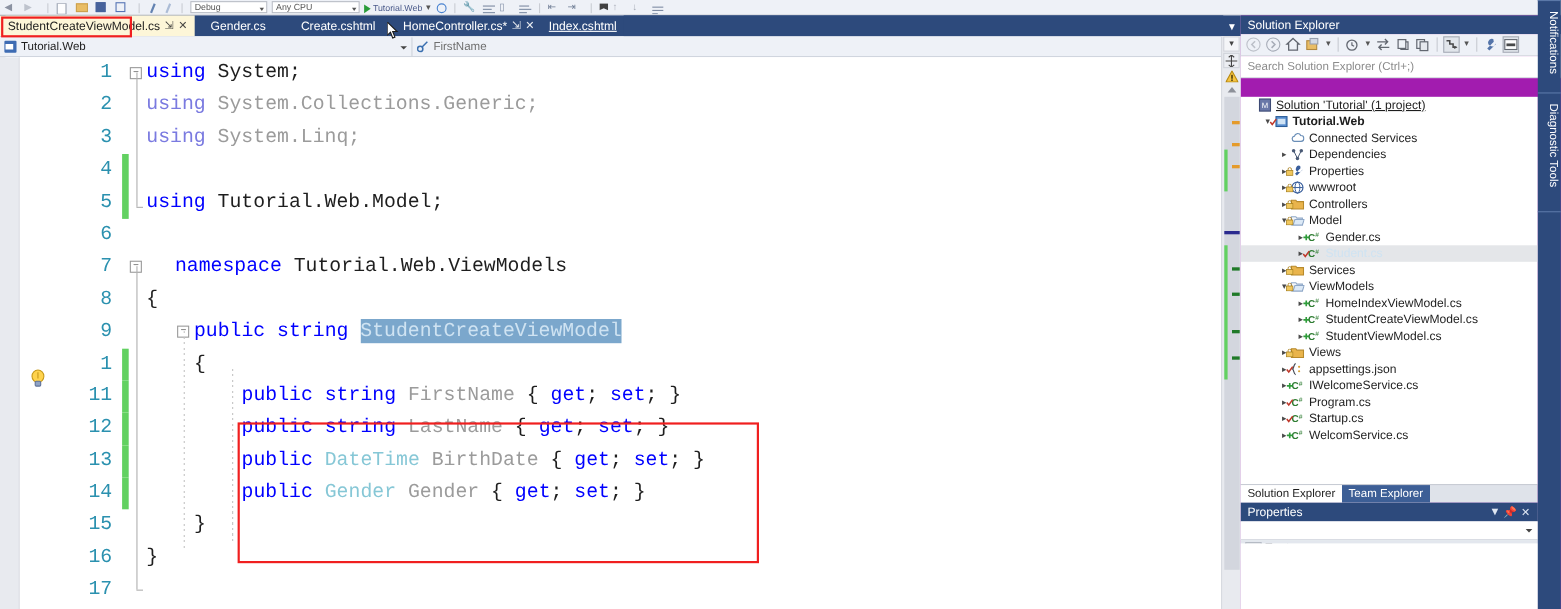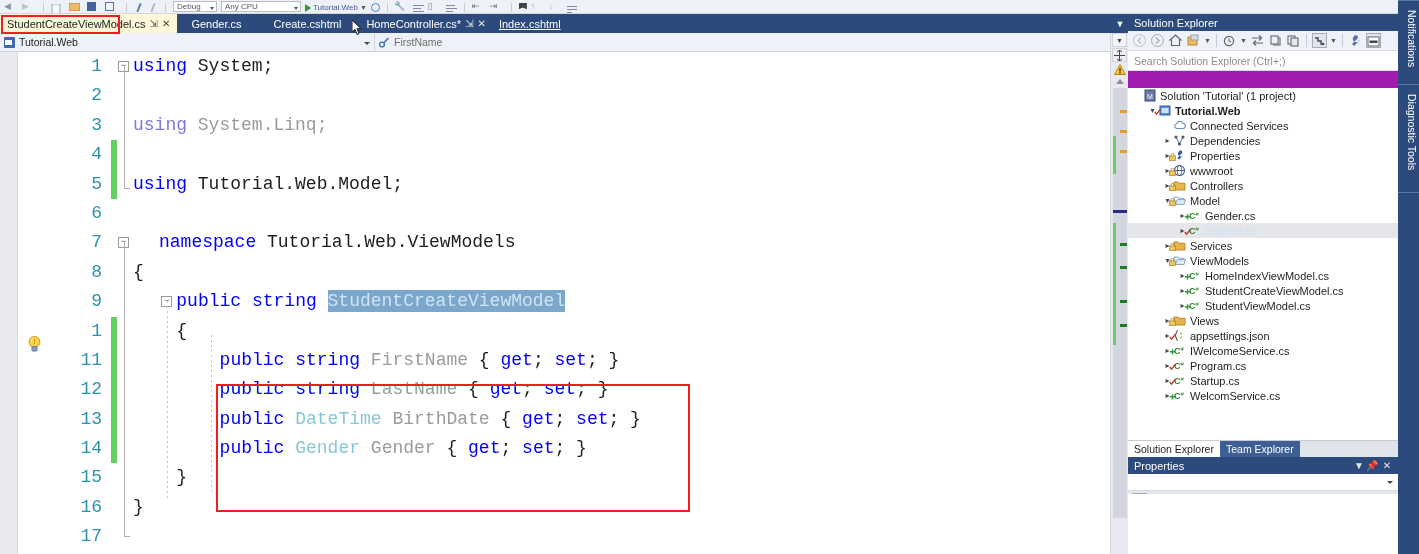--- a/index.html
+++ b/index.html
@@ -289,21 +289,21 @@
     <span class="tb-ico">
         <span class="tb-sq f" style="display:block;margin-top:1px;"></span>
       </span>
     <span class="tb-ico">
         <span class="tb-sq" style="display:block;margin-top:1px;"></span>
       </span>
     <span class="tb-sep"></span>
     <span class="tb-ico tb-slash"></span>
     <span class="tb-ico tb-slash" style="opacity:.4"></span>
     <span class="tb-sep"></span>
-    <span class="tb-combo" style="width:44px">Debug</span>
+    <span class="tb-combo" style="width:70px">Debug</span>
     <span class="tb-combo" style="width:80px">Any CPU</span>
     <span class="tb-run">
       <span class="tri-green"></span>
       <span>Tutorial.Web</span>
       <span style="font-size:7px;color:#555;">▼</span>
     </span>
     <span class="tb-ico tb-circ"></span>
     <span class="tb-sep"></span>
     <span class="tb-ico tb-wrench">🔧</span>
     <span class="tb-ico tb-lines">
@@ -383,21 +383,21 @@
     <div class="ed-bulbcol"></div>
 
     <svg class="bulb" viewBox="0 0 17 18">
       <ellipse cx="8.5" cy="7" rx="5.4" ry="5.6" fill="#ffd34d" stroke="#c79a1a" stroke-width="1"></ellipse>
       <rect x="6" y="11.6" width="5" height="4.4" rx="1" fill="#8fa3c4" stroke="#5e7198"></rect>
       <path d="M8.5 3.5 L8.5 9" stroke="#c79a1a" stroke-width="1" fill="none"></path>
     </svg>
 
     <div class="code-area">
         <div class="line"><span class="lnum">1</span><span class="code" style="left: 75px;"><span class="kw">using</span><span class="idn"> System;</span></span></div>
-        <div class="line"><span class="lnum">2</span></div>
+        <div class="line"><span class="lnum">2</span><span class="code" style="left: 75px;"><span class="kwd">using</span><span class="idd"> System.Collections.Generic;</span></span></div>
         <div class="line"><span class="lnum">3</span><span class="code" style="left: 75px;"><span class="kwd">using</span><span class="idd"> System.Linq;</span></span></div>
         <div class="line"><span class="lnum">4</span><span class="chgbar"></span></div>
         <div class="line"><span class="lnum">5</span><span class="chgbar"></span><span class="code" style="left: 75px;"><span class="kw">using</span><span class="idn"> Tutorial.Web.Model;</span></span></div>
         <div class="line"><span class="lnum">6</span><span class="code" style="left: 75px;"></span></div>
         <div class="line"><span class="lnum">7</span><span class="code" style="left: 83px; margin-left: 18px;"><span class="kw">namespace</span><span class="idn"> Tutorial.Web.ViewModels</span></span></div>
         <div class="line"><span class="lnum">8</span><span class="code" style="left: 75px;"><span class="pun">{</span></span></div>
         <div class="line"><span class="lnum">9</span><span class="code" style="left: 118.3px;"><span class="kw">public</span><span class="pun"> </span><span class="kw">string</span><span class="pun"> </span><span class="sel">StudentCreateViewModel</span></span></div>
         <div class="line"><span class="lnum">1</span><span class="chgbar"></span><span class="code" style="left: 118.3px;"><span class="pun">{</span></span></div>
         <div class="line"><span class="lnum">11</span><span class="chgbar"></span><span class="code" style="left: 161.6px;"><span class="kw">public</span><span class="pun"> </span><span class="kw">string</span><span class="pun"> </span><span class="idd">FirstName</span><span class="pun"> { </span><span class="kw">get</span><span class="pun">; </span><span class="kw">set</span><span class="pun">; }</span></span></div>
         <div class="line"><span class="lnum">12</span><span class="chgbar"></span><span class="code" style="left: 161.6px;"><span class="kw">public</span><span class="pun"> </span><span class="kw">string</span><span class="pun"> </span><span class="idd">LastName</span><span class="pun"> { </span><span class="kw">get</span><span class="pun">; </span><span class="kw">set</span><span class="pun">; }</span></span></div>
@@ -529,21 +529,21 @@
       </span>
     </div>
 
     <div class="se-search">
       <span title="Search Solution Explorer (Ctrl+;)">Search Solution Explorer (Ctrl+;)</span>
       <span class="mag">🔍</span>
       <span style="font-size:7px;color:#555;margin-left:2px;">▼</span>
     </div>
 
     <div class="se-tree">
-        <div class="tnode" style="padding-left: 4px;">
+        <div class="tnode" style="padding-left: 4px; text-decoration: underline;">
           <span class="exp"></span>
           <span class="tico"><svg width="13" height="13" viewBox="0 0 13 13">
               <rect x="2" y="1" width="10" height="11" fill="#6a78a8" stroke="#3d4a75"></rect>
               <text x="4" y="9.5" font-size="7" fill="#fff" font-family="sans-serif">M</text>
             </svg></span>
           <span class="tlabel">Solution 'Tutorial' (1 project)</span>
         </div>
         <div class="tnode" style="padding-left: 19px;">
           <span class="exp">▾</span>
           <span class="tico"><svg width="13" height="13" viewBox="0 0 13 13">

